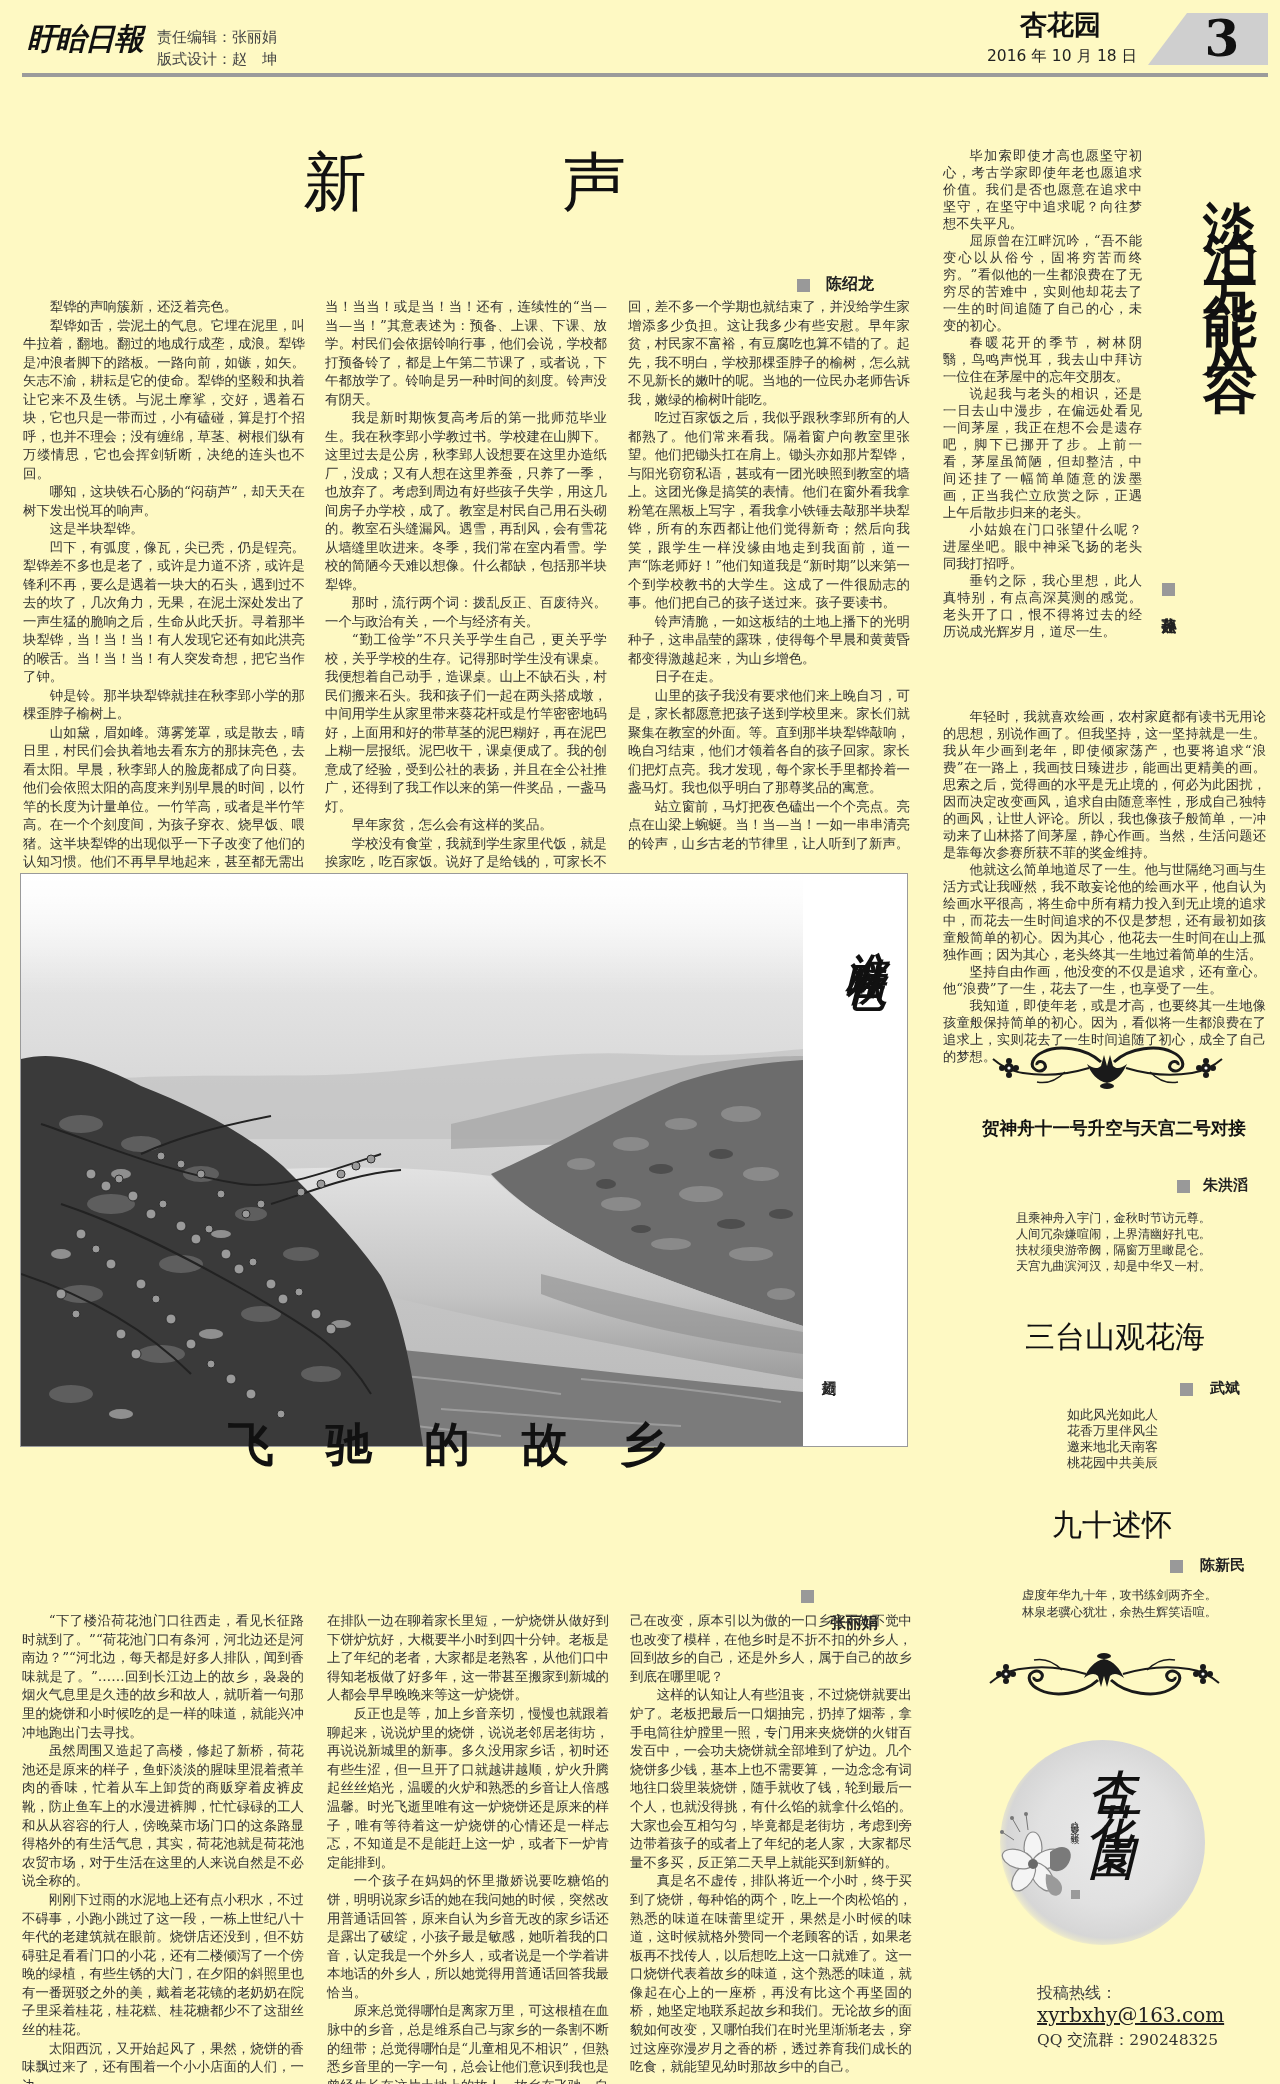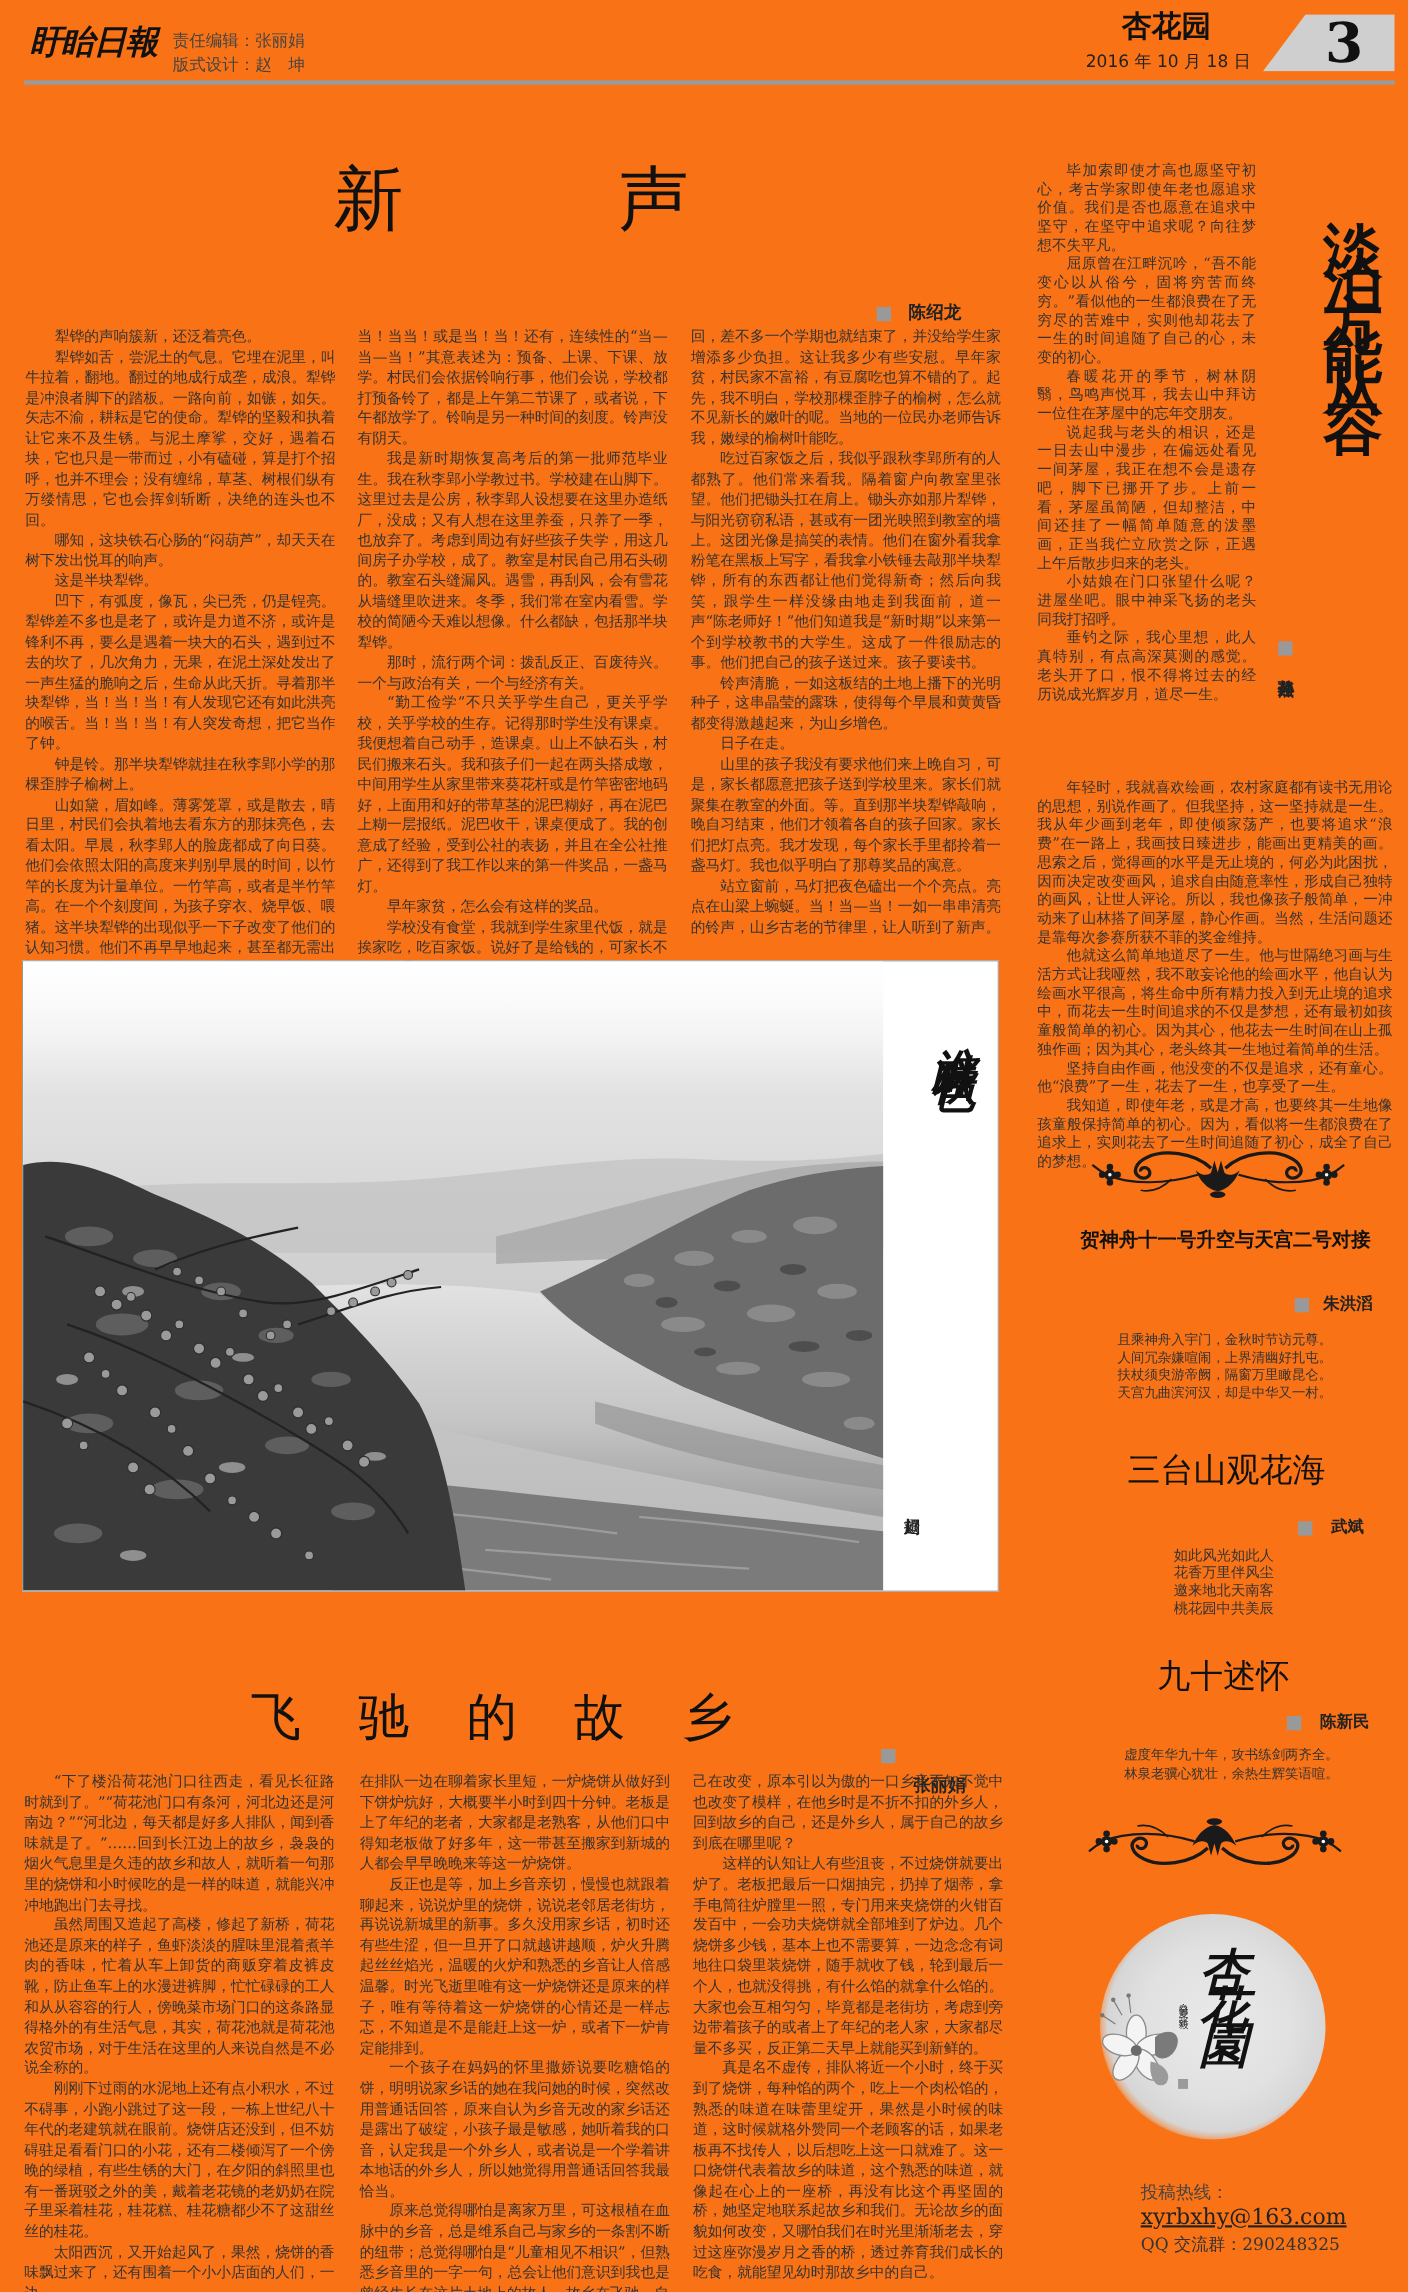--- a/index.html
+++ b/index.html
@@ -1,34 +1,34 @@
 <!DOCTYPE html>
 <html style="--header_rule: #9b9b9b; --page_box: #cfcfcf; --byline_square: #999999; --body_text: #333333; --photo_border: #9a9a9a;"><head>
 <meta charset="utf-8">
 <style>
   html, body { margin:0; padding:0; background:#ffffff; }
-  .page { position:relative; width:1280px; height:2084px; overflow:hidden; background:#f97316;
+  .page { position:relative; width:1280px; height:2084px; overflow:hidden; background:#fef9c3;
           font-family:"DejaVu Serif","Liberation Serif",serif; color:#333333; }
   .abs { position:absolute; }
   .sans { font-family:"DejaVu Sans","Liberation Sans",sans-serif; }
   .serif { font-family:"DejaVu Serif","Liberation Serif",serif; }
 
   
   .logo { left:27px; top:20px; font-size:30px; line-height:38px; font-weight:bold; font-style:italic; color:#111; letter-spacing:-1px; white-space:nowrap; }
   .editor { left:157px; top:26px; font-size:15px; line-height:22px; color:#444; white-space:nowrap; }
   .section-name { left:1020px; top:10px; font-size:27px; line-height:30px; font-weight:bold; color:#111; white-space:nowrap; }
   .date { left:987px; top:47px; font-size:15.5px; line-height:18px; color:#222; white-space:nowrap; }
   .page-box { left:1148px; top:13px; width:120px; height:52px; background:var(--page_box,#cfcfcf);
               clip-path:polygon(32.5% 0,100% 0,100% 100%,0 100%); }
   .page-num { left:1202px; top:11px; width:40px; text-align:center; font-size:50px; line-height:56px; font-weight:bold; color:#111; }
   .rule { left:22px; top:73px; width:1246px; height:4px; background:var(--header_rule,#9b9b9b); }
 
   
   .title-xinsheng { left:303px; top:146px; margin:0; font-size:64px; line-height:72px; font-weight:normal; color:#111; letter-spacing:195px; white-space:nowrap; }
-  .title-guxiang { left:228px; top:1532px; margin:0; font-size:46px; line-height:56px; font-weight:normal; color:#111; letter-spacing:52px; white-space:nowrap; }
+  .title-guxiang { left:228px; top:1416px; margin:0; font-size:46px; line-height:56px; font-weight:bold; color:#111; letter-spacing:52px; white-space:nowrap; }
   .title-danbo { left:1203px; top:158px; margin:0; writing-mode:vertical-rl; font-size:54px; line-height:56px; width:56px; font-weight:bold; color:#111; letter-spacing:31px; }
 
   
   .sq { width:13px; height:13px; background:var(--byline_square,#999); }
   .byname { font-size:16px; line-height:20px; font-weight:bold; color:#222; white-space:nowrap; }
   .byname-v { writing-mode:vertical-rl; font-size:15px; line-height:16px; font-weight:bold; color:#222; }
 
   
   .body-text { font-size:13.4px; line-height:18.5px; color:var(--body_text,#333); text-align:justify; }
   .body-text p { margin:0; text-indent:2em; }

